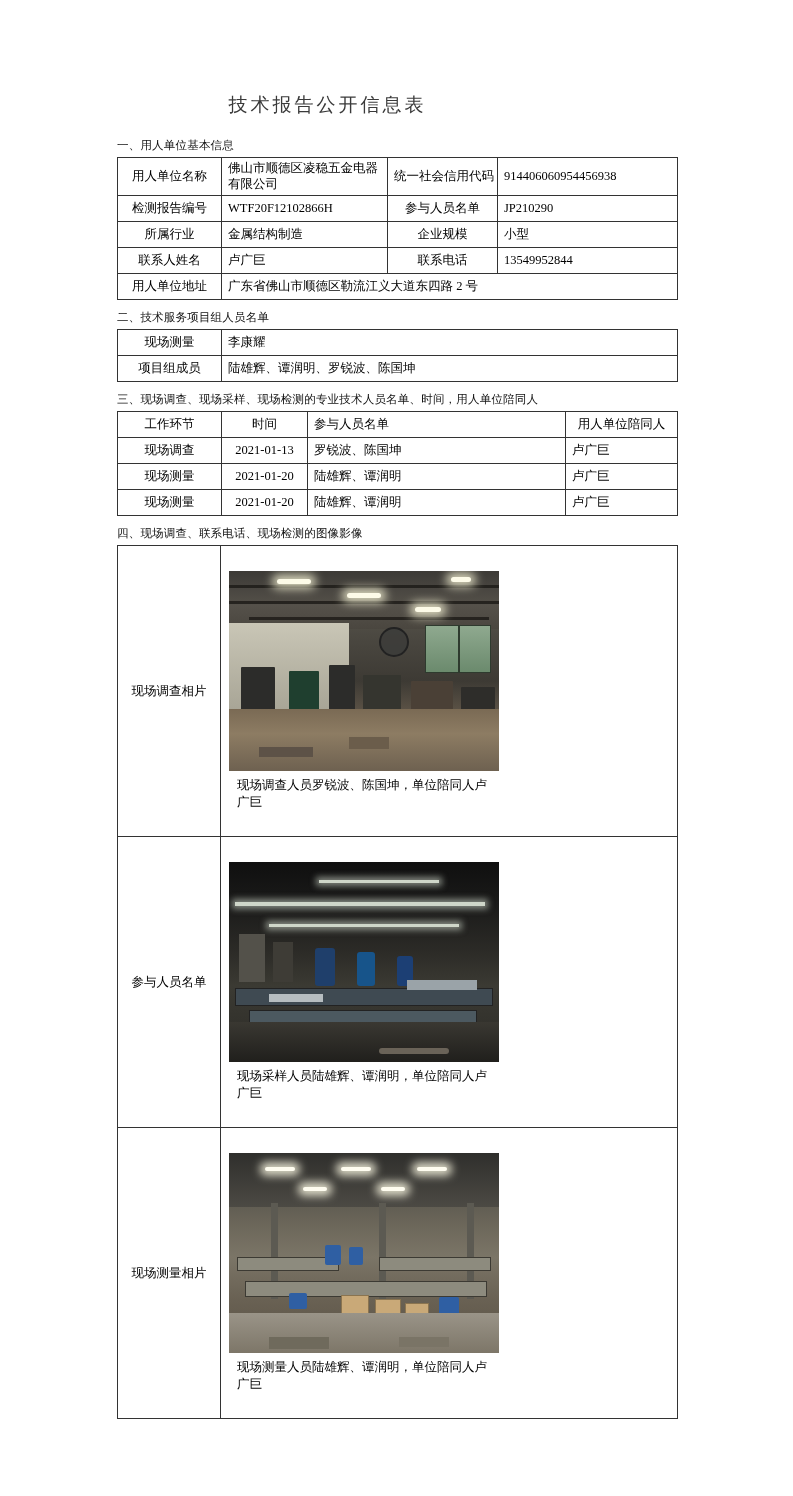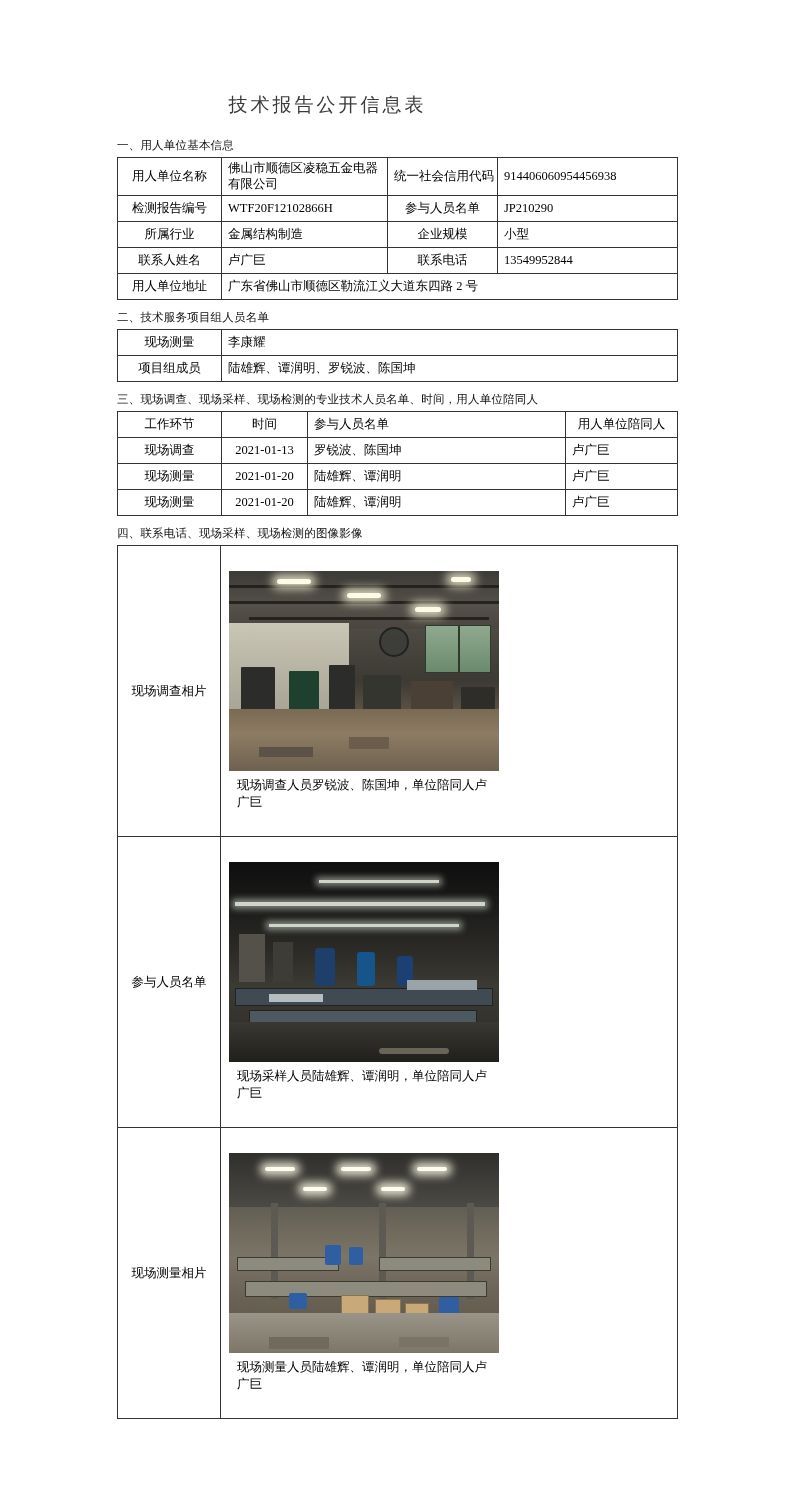--- a/index.html
+++ b/index.html
@@ -284,21 +284,21 @@
         </tr>
         <tr>
           <td class="center">现场测量</td>
           <td class="center">2021-01-20</td>
           <td class="value">陆雄辉、谭润明</td>
           <td class="value">卢广巨</td>
         </tr>
       </tbody>
     </table>
 
-    <div class="section-head">四、联系电话、现场采样、现场检测的图像影像</div>
+    <div class="section-head">四、现场调查、联系电话、现场检测的图像影像</div>
     <table class="photos">
       <colgroup>
         <col style="width:103px">
         <col style="width:457px">
       </colgroup>
       <tbody>
 
         <tr>
           <td class="photo-label">现场调查相片</td>
           <td class="photo-cell">

